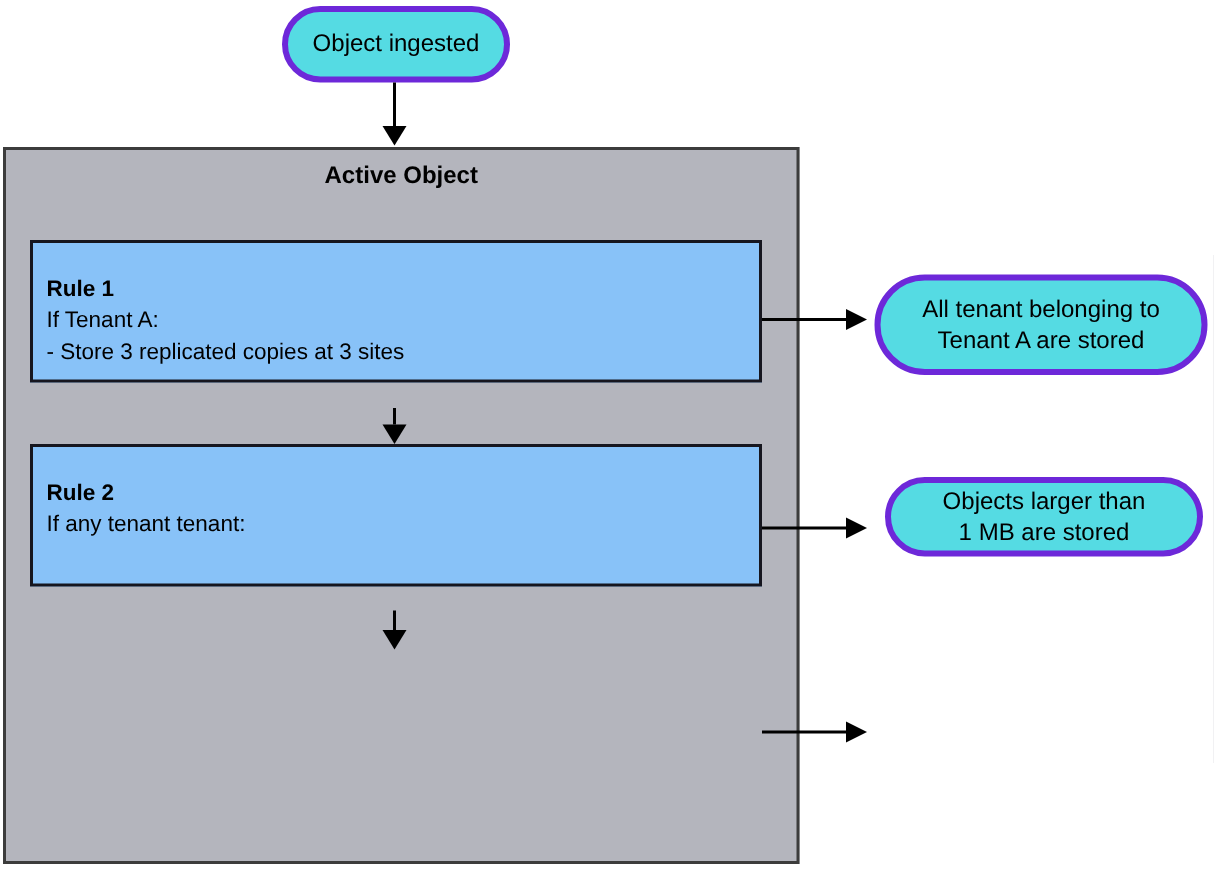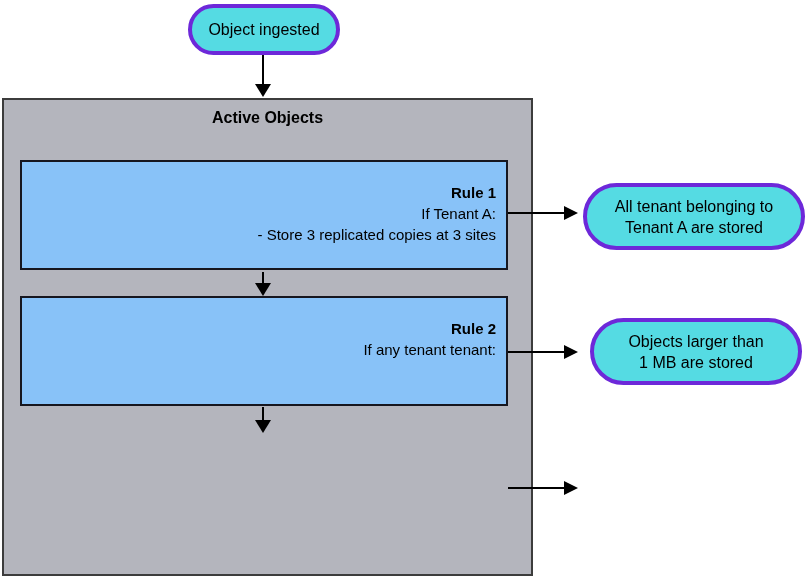--- a/index.html
+++ b/index.html
@@ -32,21 +32,21 @@
     color: #000;
     white-space: pre-line;
   }
   .pill.start {
     left: 188px; top: 4px;
     width: 152px; height: 51px;
     border-radius: 26px;
     font-size: 16px;
   }
   .pill.out1 { left: 583px; top: 183px; width: 222px; height: 67px; }
-  .pill.out2 { left: 590px; top: 318px; width: 212px; height: 67px; }
+  .pill.out2 { left: 590px; top: 318px; width: 212px; height: 53px; }
   .pill.out3 { left: 585px; top: 457px; width: 218px; height: 68px; }
 
   
   .policy {
     position: absolute;
     left: 2px; top: 98px;
     width: 531px; height: 478px;
     box-sizing: border-box;
     background: var(--policy_fill, #B4B5BD);
     border: 2px solid var(--outline, #3C3C3C);
@@ -57,29 +57,28 @@
     text-align: center;
     font-weight: bold;
     font-size: 16px;
     color: #000;
   }
 
   
   .rule {
     position: absolute;
     left: 20px;
-    width: 488px; height: 110px;
+    width: 488px; height: 95px;
     box-sizing: border-box;
     background: var(--rule_fill, #88C2F8);
     border: 2px solid var(--border_dark, #16161F);
-    padding: 20px 10px 0 9px;
+    padding: 20px 22px 0 9px;
     font-size: 15px;
     line-height: 21px;
     color: #000;
-    text-align: right;
   }
   .rule.r1 { top: 160px; }
   .rule.r2 { top: 296px; }
   .rule .rule-title { font-weight: bold; }
 
   
   .vline { position: absolute; width: 2px; background: #000; }
   .hline { position: absolute; height: 2px; background: #000; }
   .head-down {
     position: absolute; width: 0; height: 0;
@@ -100,21 +99,21 @@
 <div class="canvas">
 
   <div class="pill start">
     <span>Object ingested</span>
   </div>
 
   <div class="vline" style="left:262px; top:55px; height:30px;"></div>
   <div class="head-down" style="left:255px; top:84px;"></div>
 
   <div class="policy">
-    <div class="policy-title">Active Objects</div>
+    <div class="policy-title">Active Object</div>
   </div>
 
   <div class="rule r1">
     <div class="rule-title">Rule 1</div>
     <div>If Tenant A:</div>
     <div>- Store 3 replicated copies at 3 sites</div>
   </div>
 
   <div class="vline" style="left:262px; top:272px; height:11px;"></div>
   <div class="head-down" style="left:255px; top:283px;"></div>

